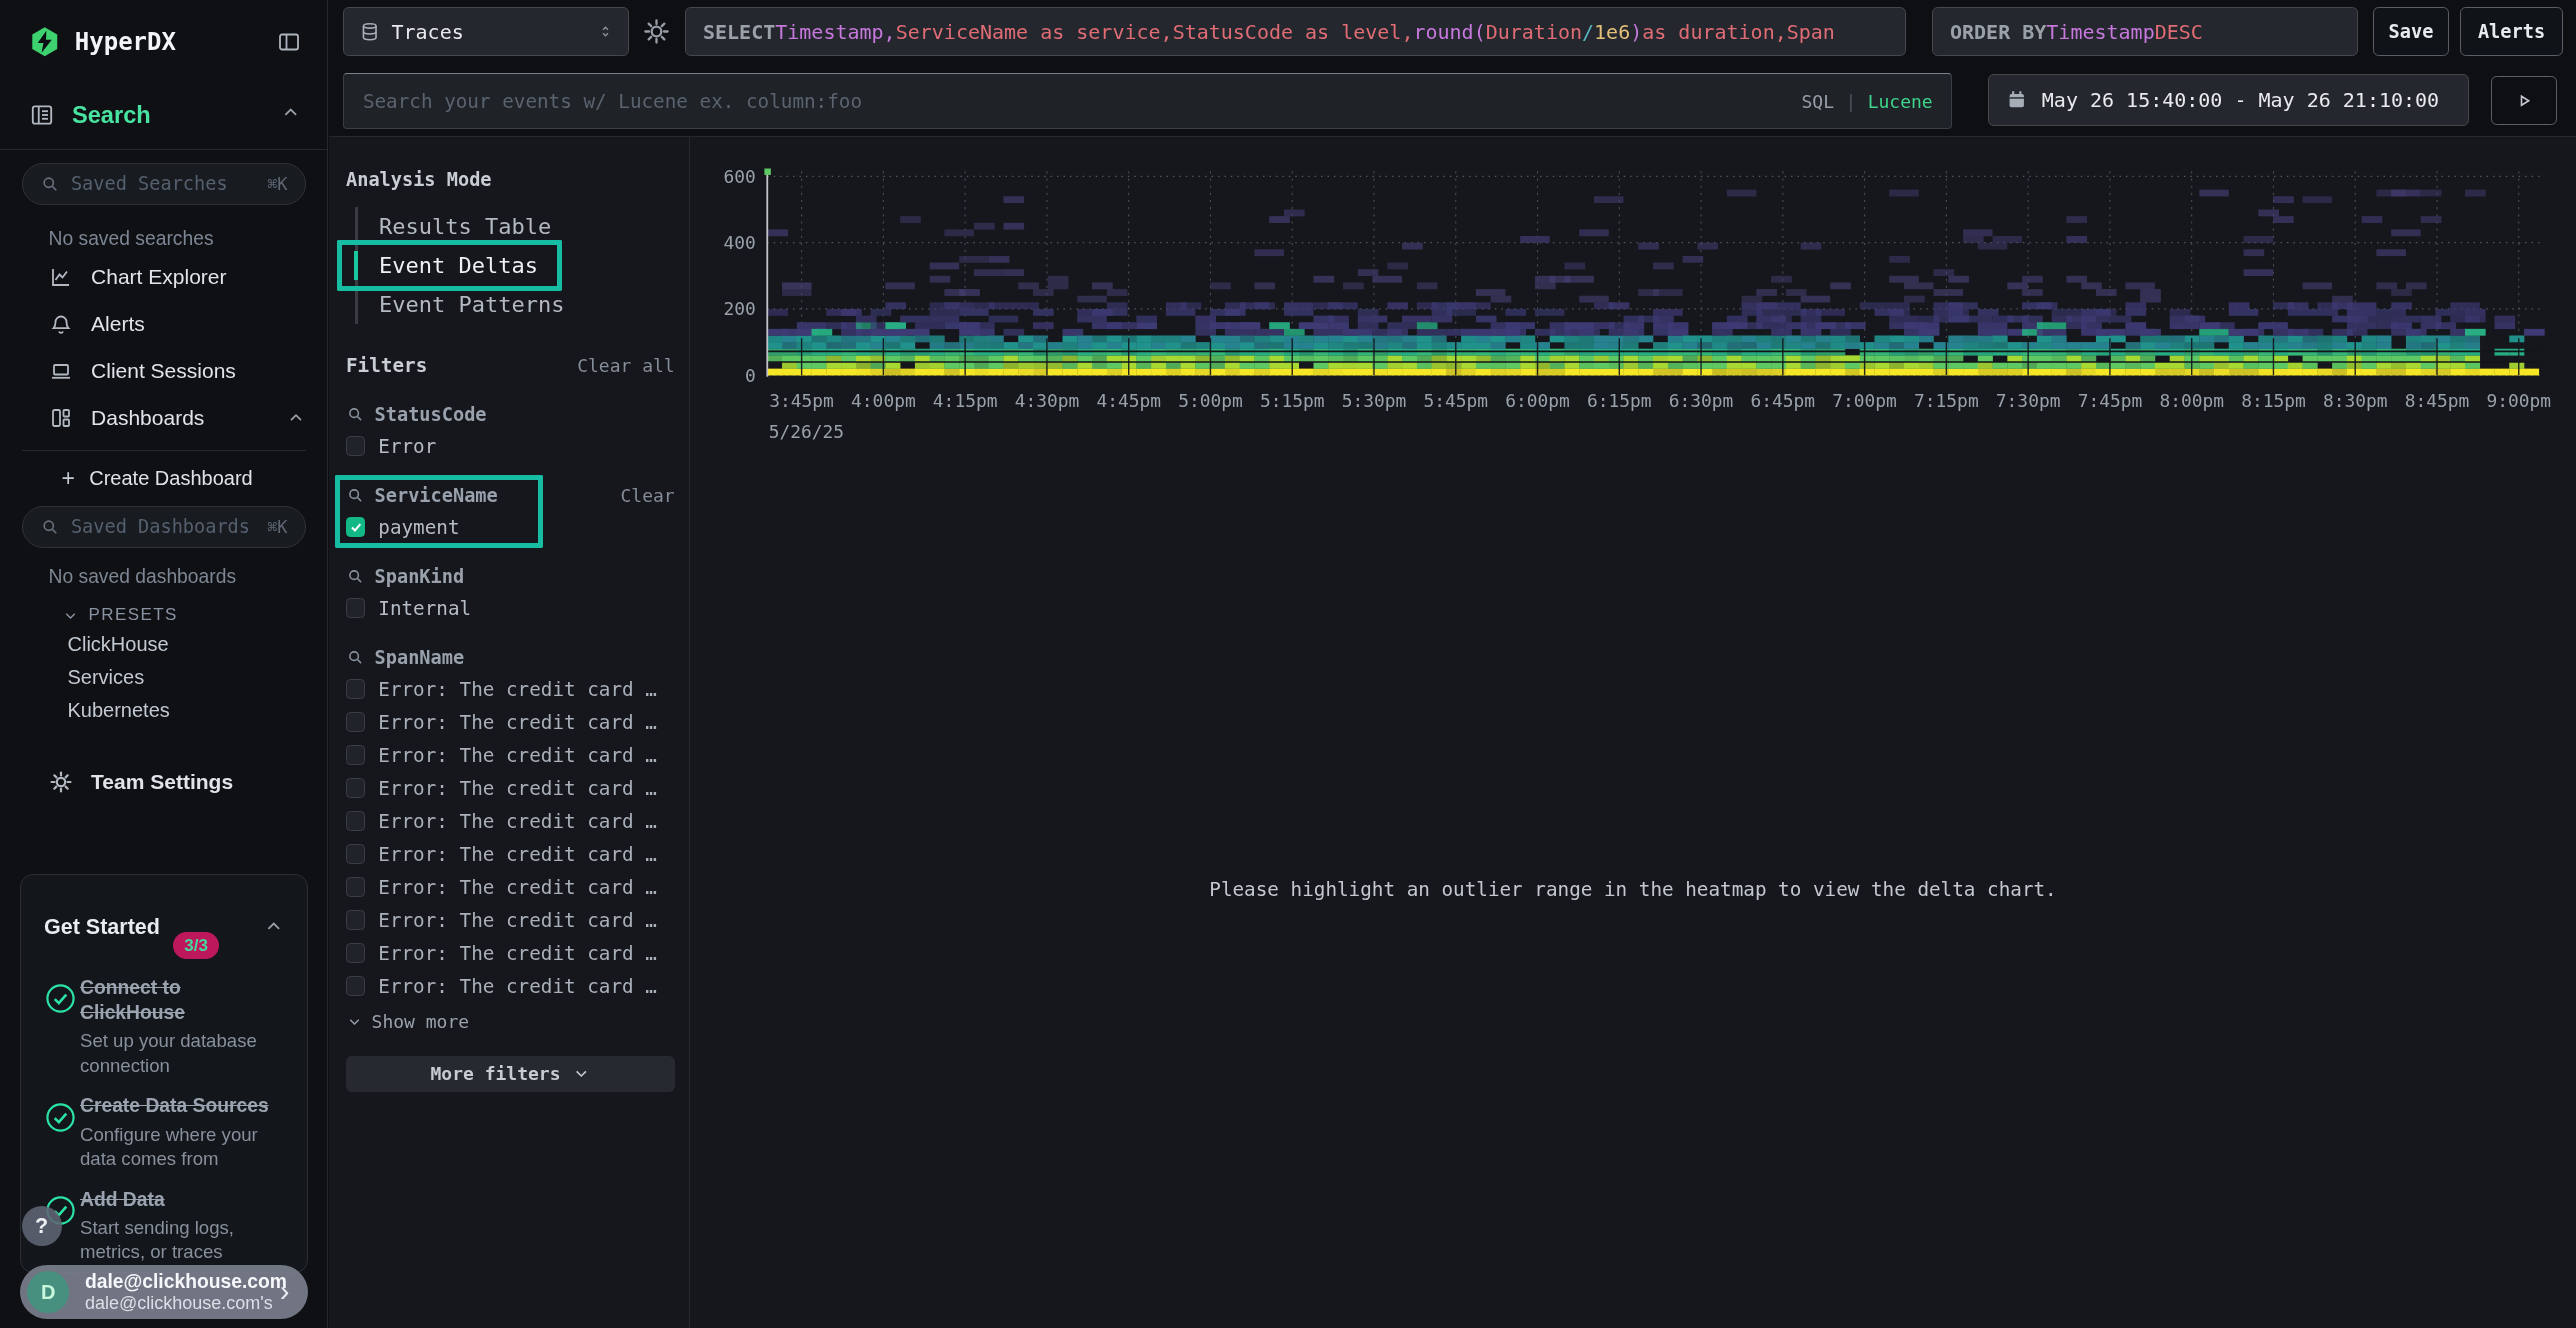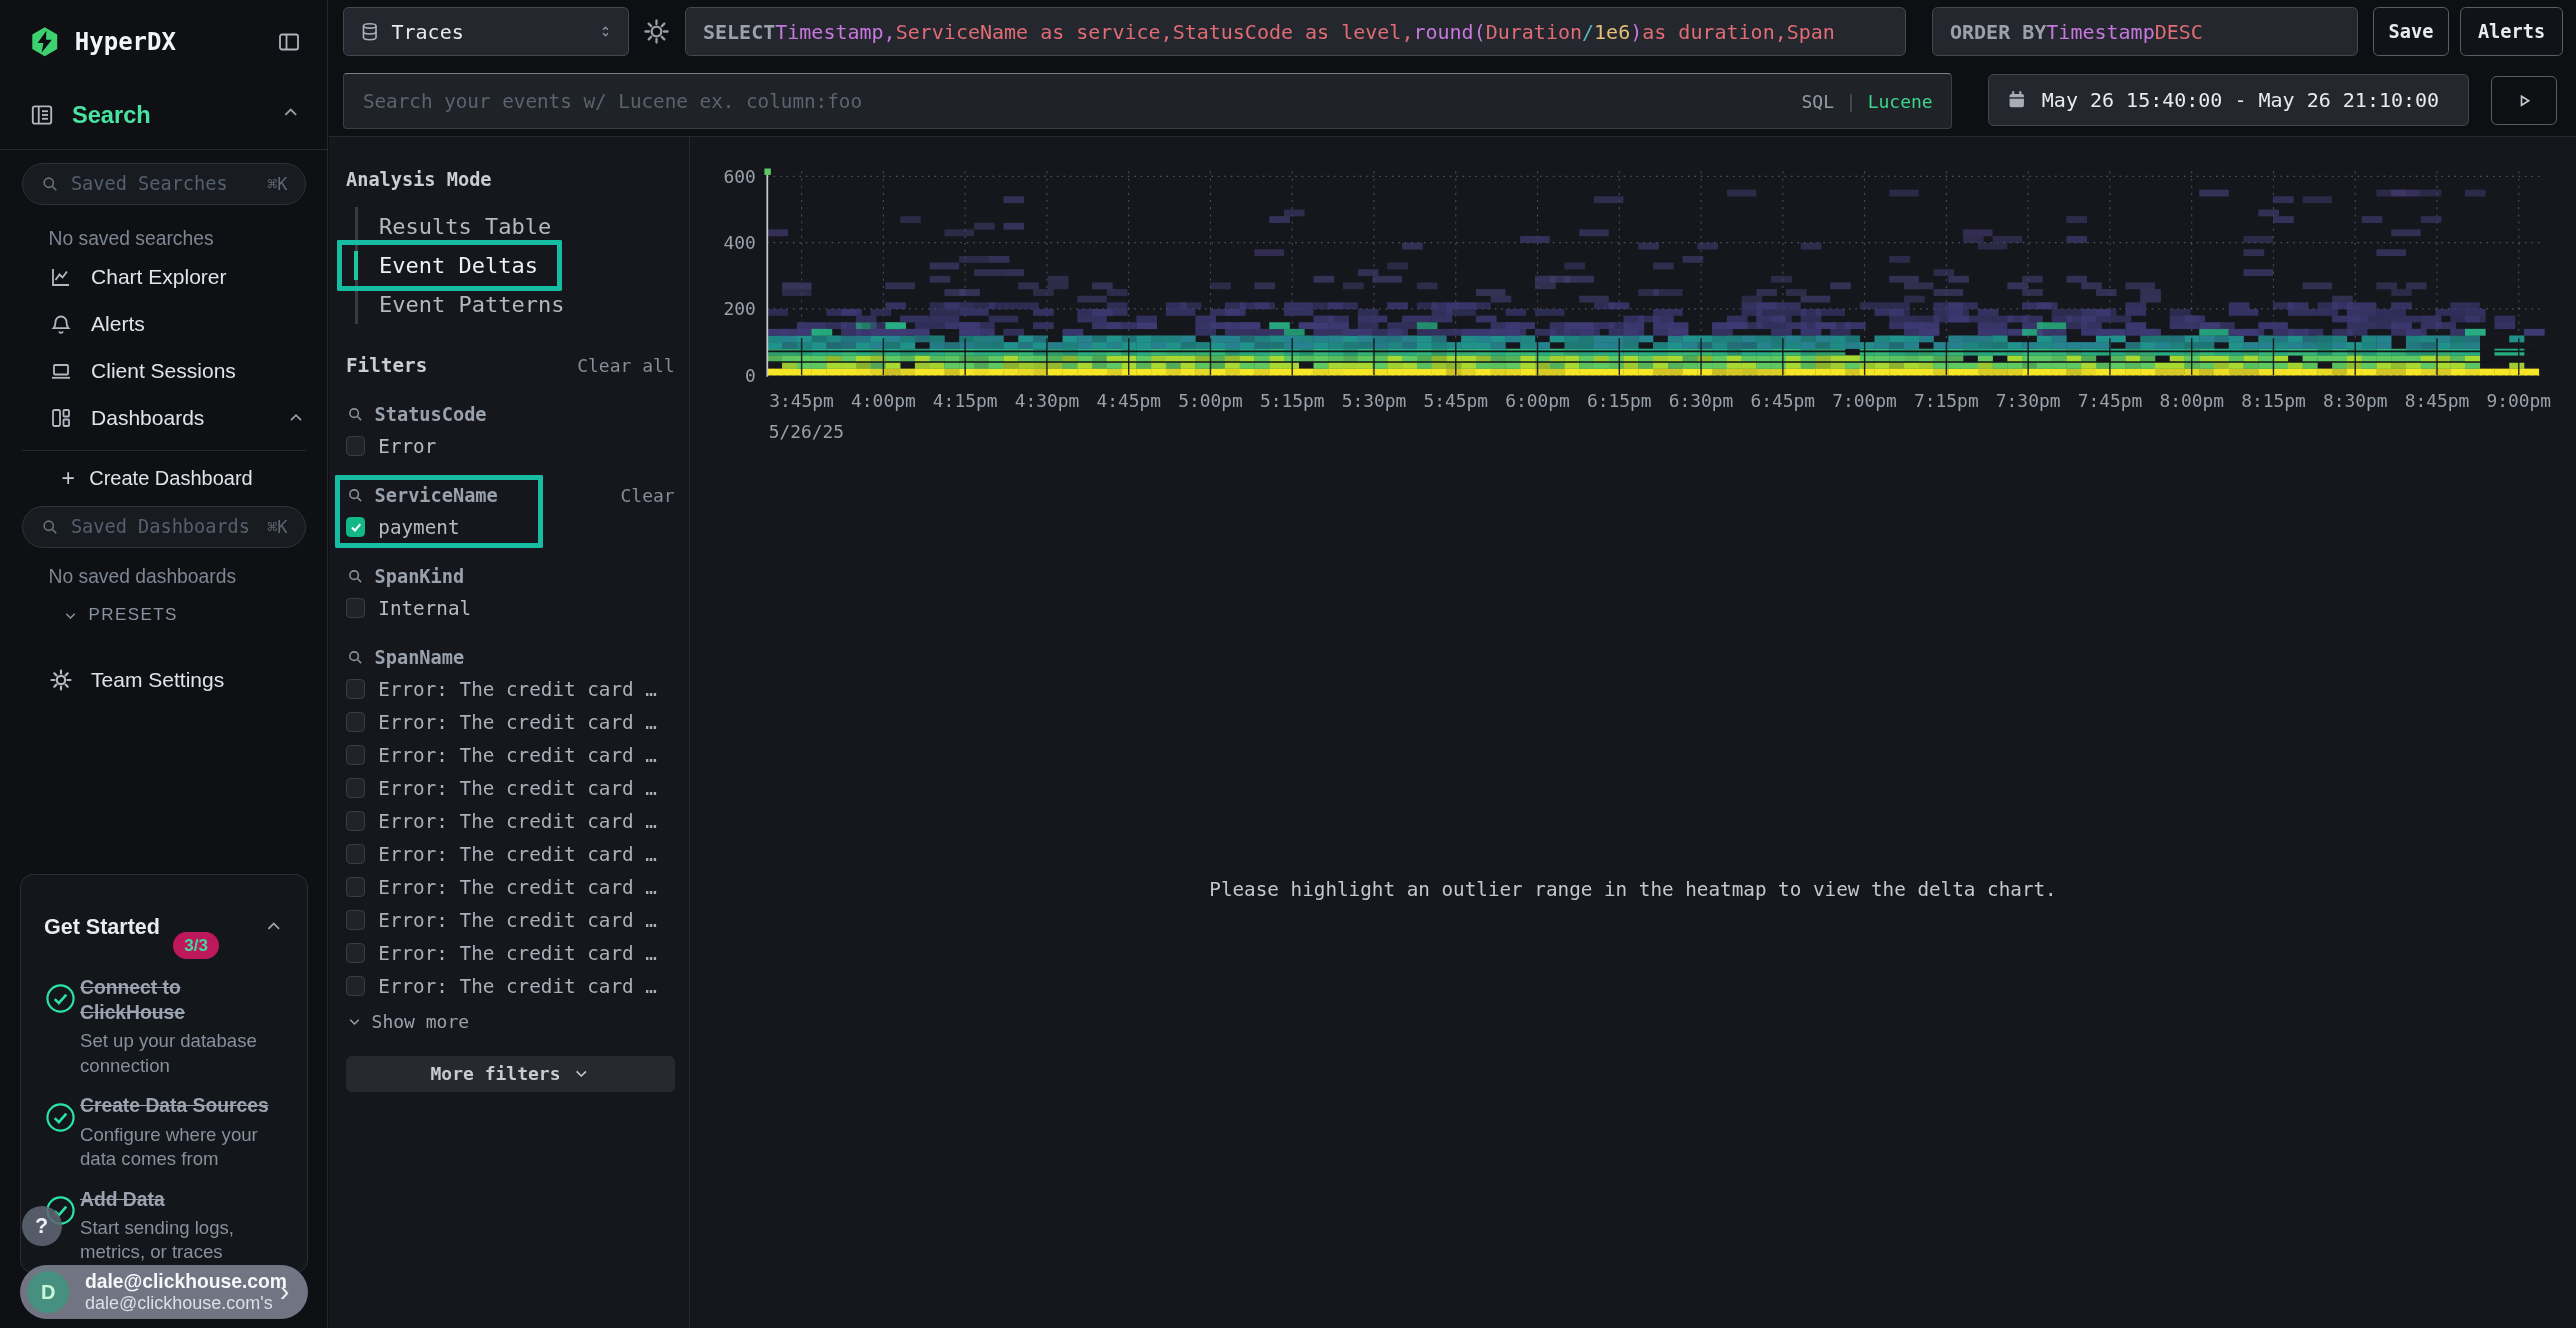--- a/index.html
+++ b/index.html
@@ -28,21 +28,21 @@
               font-size:21px; color:#e0e4ea; cursor:pointer; }
   .nav-item .nic { color:#b2b8c2; }
   .nav-item .grow { flex:1; }
   .create-dash { display:flex; align-items:center; gap:14.3px; height:43px; margin-top:5.7px;
                  padding-left:40px; font-size:20px; color:#dfe3e8; cursor:pointer; }
   .create-dash .plus { font-size:23px; color:#c6ccd4; }
   .presets-hdr { display:flex; align-items:center; gap:10px; margin:17px 0 2.9px 40px;
                  font-size:17px; letter-spacing:1.4px; color:#8a93a1; cursor:pointer; }
   .preset-link { height:33px; display:flex; align-items:center; padding-left:46px;
                  font-size:20px; color:#c3c9d2; cursor:pointer; }
-  .team { margin-top:31.5px; }
+  .team { margin-top:31.5px;font-weight:bold; }
 
   
   .gs-card { position:absolute; left:20px; width:288px; top:874px; height:399px;
              background:#13161b; border:1.4px solid #2b2f35; border-radius:13px;
              padding:20px 23px; overflow:hidden; z-index:3; }
   .gs-head { display:flex; align-items:center; gap:13px; }
   .gs-title { font-size:21.5px; font-weight:bold; color:#e9ecf0; }
   .gs-badge { background:#be185d; color:#43d99c; font-weight:bold; font-size:17px;
               border-radius:715px; padding:3.6px 11.4px;margin-top:37px; }
   .gs-head .chev { margin-left:auto; color:#9aa0a8; }
@@ -259,20 +259,25 @@
       <div class="note" style="margin-top:18.6px">No saved dashboards</div>
 
       <div class="presets-hdr">
         <span style="color:#8a93a1">
           <svg width="17" height="17" viewBox="0 0 24 24" fill="none" stroke="currentColor" stroke-width="2">
               <path d="M6 9.5l6 6 6-6"></path>
             </svg>
         </span>
         <span>PRESETS</span>
       </div>
+      <div id="preset-list">
+          <div class="preset-link">ClickHouse</div>
+          <div class="preset-link">Services</div>
+          <div class="preset-link">Kubernetes</div>
+        </div>
 
       <div class="nav-item team">
         <span class="nic">
           <svg width="24" height="24" viewBox="0 0 24 24" fill="none" stroke="currentColor" stroke-width="2.2" stroke-linecap="round">
               <circle cx="12" cy="12" r="4.2"></circle>
               <line x1="18.5" y1="12" x2="21.5" y2="12"></line>
               <line x1="16.6" y1="16.6" x2="18.7" y2="18.7"></line>
               <line x1="12" y1="18.5" x2="12" y2="21.5"></line>
               <line x1="7.4" y1="16.6" x2="5.3" y2="18.7"></line>
               <line x1="5.5" y1="12" x2="2.5" y2="12"></line>

